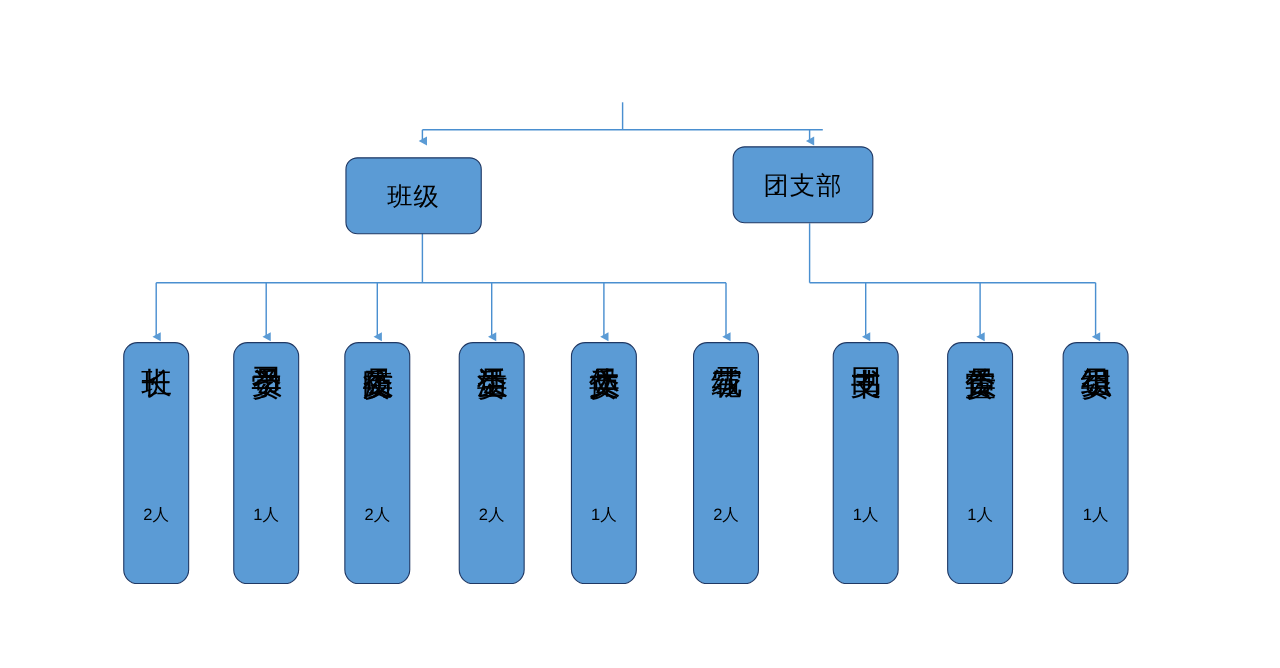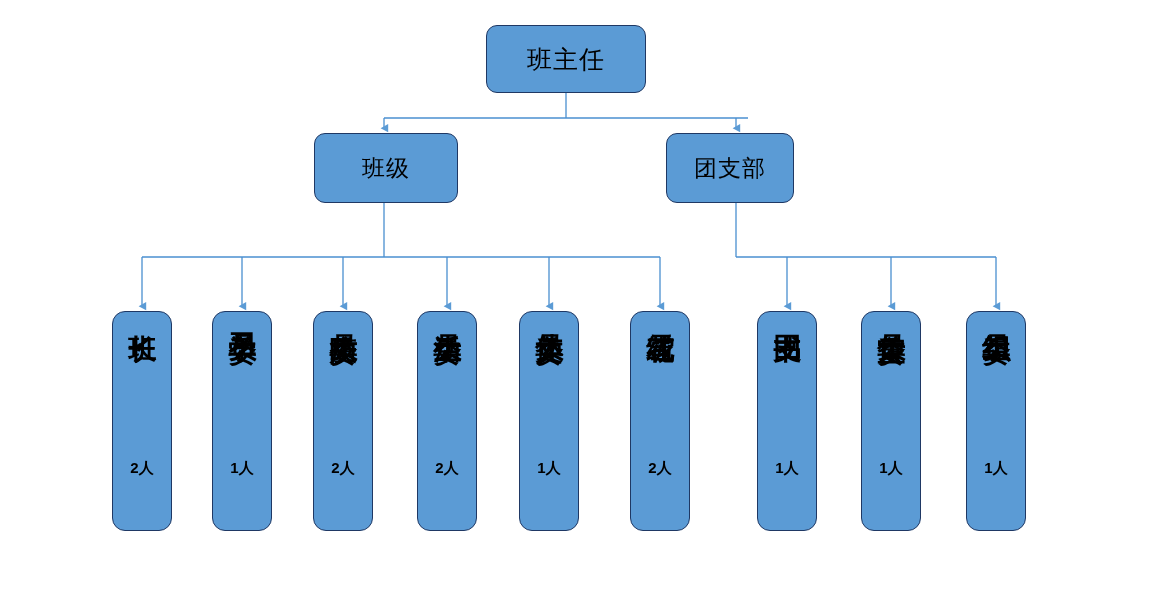--- a/index.html
+++ b/index.html
@@ -43,21 +43,20 @@
     letter-spacing: 1px;
   }
   .node-mid {
     font-size: 23px;
     letter-spacing: 1px;
   }
   .leaf {
     flex-direction: column;
     justify-content: flex-start;
     border-radius: 13px;
-    font-weight: bold;
   }
   .leaf-title {
     writing-mode: vertical-rl;
     text-orientation: upright;
     font-size: 28px;
     line-height: 1.0;
     letter-spacing: 0px;
     white-space: nowrap;
   }
   .leaf-count {
@@ -97,25 +96,22 @@
       <path d="M660,257 L660,306" marker-end="url(#arrowhead)"></path>
 
       <path d="M736,203 L736,257"></path>
       <path d="M736,257 L996,257"></path>
       <path d="M787,257 L787,306" marker-end="url(#arrowhead)"></path>
       <path d="M891,257 L891,306" marker-end="url(#arrowhead)"></path>
       <path d="M996,257 L996,306" marker-end="url(#arrowhead)"></path>
     </g>
   </svg>
 
-  <div class="node node-top" id="node-root" style="left: 486px; top: 25px; width: 160px; height: 68px;">
-    <span>班主任</span>
-  </div>
 
-  <div class="node node-mid" id="node-branch-0" style="left: 314px; top: 133px; width: 144px; height: 70px;">
+  <div class="node node-mid" id="node-branch-0" style="left: 314px; top: 143px; width: 124px; height: 70px;">
     <span>班级</span>
   </div>
   <div class="node node-mid" id="node-branch-1" style="left: 666px; top: 133px; width: 128px; height: 70px;">
     <span>团支部</span>
   </div>
 
   <div class="node leaf" id="node-leaf-0" style="left: 112px; top: 311px; width: 60px; height: 220px;">
     <span class="leaf-title">班长</span>
     <span class="leaf-count">2人</span>
   </div>

